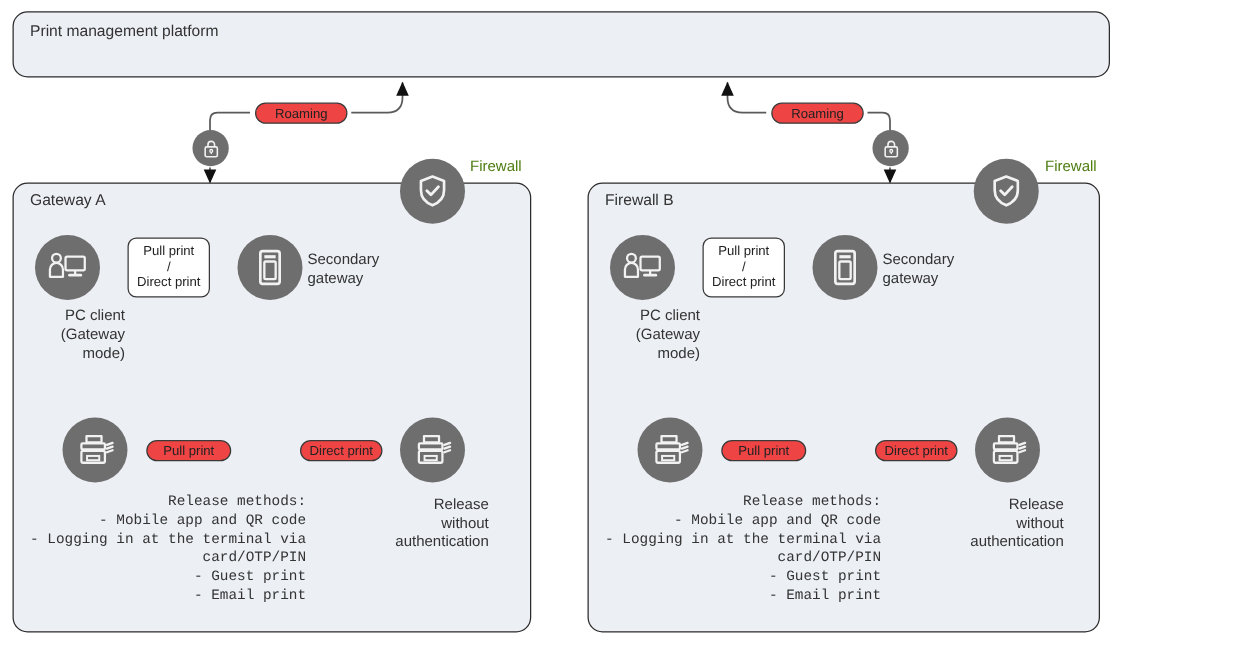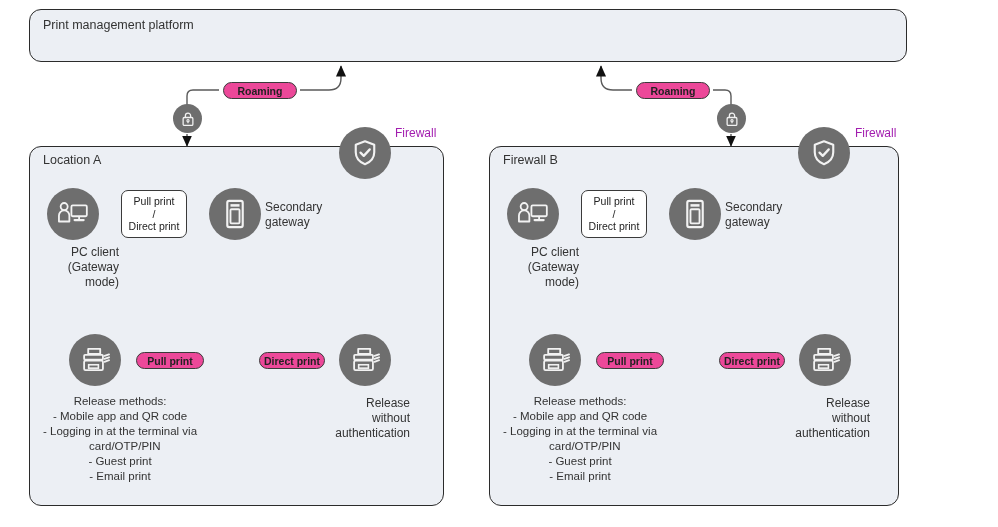--- a/index.html
+++ b/index.html
@@ -1,33 +1,33 @@
 <!DOCTYPE html>
 <html><head>
 <meta charset="utf-8">
 <style>
   html,body{margin:0;padding:0;background:#ffffff;}
   body{width:998px;height:527px;position:relative;overflow:hidden;
        font-family:"Liberation Sans","DejaVu Sans",sans-serif;color:#333333;}
-  .canvas{position:absolute;inset:0;margin-left:19px;}
+  .canvas{position:absolute;inset:0;}
   svg.layer{position:absolute;left:0;top:0;width:998px;height:527px;overflow:visible;}
   .panel{position:absolute;background:#eceff4;border:1.3px solid #2b2b2b;border-radius:12px;box-sizing:border-box;}
   .panel-title{position:absolute;font-size:12.5px;color:#333;white-space:nowrap;}
   .node-label{position:absolute;font-size:12px;line-height:15px;color:#333;text-align:right;}
-  .pill{position:absolute;background:#ec4899;border:1.1px solid #3a3a3a;border-radius:11px;
+  .pill{position:absolute;background:#ef4444;border:1.1px solid #3a3a3a;border-radius:11px;
         font-size:10.5px;color:#222;display:flex;align-items:center;justify-content:center;
-        box-sizing:border-box;white-space:nowrap;font-weight:bold;}
+        box-sizing:border-box;white-space:nowrap;}
   .rbox{position:absolute;background:#ffffff;border:1.1px solid #3a3a3a;border-radius:7px;
         font-size:10.5px;line-height:12.5px;color:#222;display:flex;flex-direction:column;
         align-items:center;justify-content:center;box-sizing:border-box;}
   .rbox span{display:block;white-space:nowrap;}
   .circ{position:absolute;border-radius:50%;background:#6e6e6e;display:flex;align-items:center;justify-content:center;}
   .circ svg{display:block;}
-  .methods{position:absolute;font-size:11.5px;line-height:15px;color:#333;white-space:pre;text-align:center;}
-  .fw-label{position:absolute;font-size:12px;color:#a21caf;white-space:nowrap;}
+  .methods{position:absolute;font-size:11.5px;line-height:15px;color:#333;white-space:pre;text-align:right;font-family:Liberation Mono, monospace;}
+  .fw-label{position:absolute;font-size:12px;color:#4d7c0f;white-space:nowrap;}
 </style>
 </head>
 <body>
 
 <div class="canvas">
 
   <svg class="layer">
     <defs>
       <marker id="arr" markerWidth="9" markerHeight="9" refX="7.5" refY="4" orient="auto">
         <path d="M0,0.4 L8,4 L0,7.6 Z" fill="#111"></path>
@@ -60,21 +60,21 @@
       <path d="M577,360 L568,360" marker-end="url(#arr)"></path>
       <path d="M684,240 L684,352 Q684,360 692,360 L700,360"></path>
       <path d="M766,360 L780,360" marker-end="url(#arr)"></path>
     </g>
   </svg>
 
   <div class="panel" style="left:10px;top:9px;width:878px;height:53px;"></div>
   <div class="panel-title" style="left:24px;top:18px;">Print management platform</div>
 
   <div class="panel" style="left:10px;top:146px;width:415px;height:360px;"></div>
-  <div class="panel-title" style="left:24px;top:153px;">Location A</div>
+  <div class="panel-title" style="left:24px;top:153px;">Gateway A</div>
 
   <div class="panel" style="left:470px;top:146px;width:410px;height:360px;"></div>
   <div class="panel-title" style="left:484px;top:153px;">Firewall B</div>
 
   <div class="pill" style="left:204px;top:82px;width:74px;height:17px;">Roaming</div>
   <div class="pill" style="left:617px;top:82px;width:74px;height:17px;">Roaming</div>
 
   <div class="circ" style="left:154px;top:104px;width:29px;height:29px;">
     <svg width="18" height="18" viewBox="0 0 24 24">
       <rect x="5.5" y="10" width="13" height="10.5" rx="1.6" fill="none" stroke="#f2f2f2" stroke-width="1.7"></rect>

